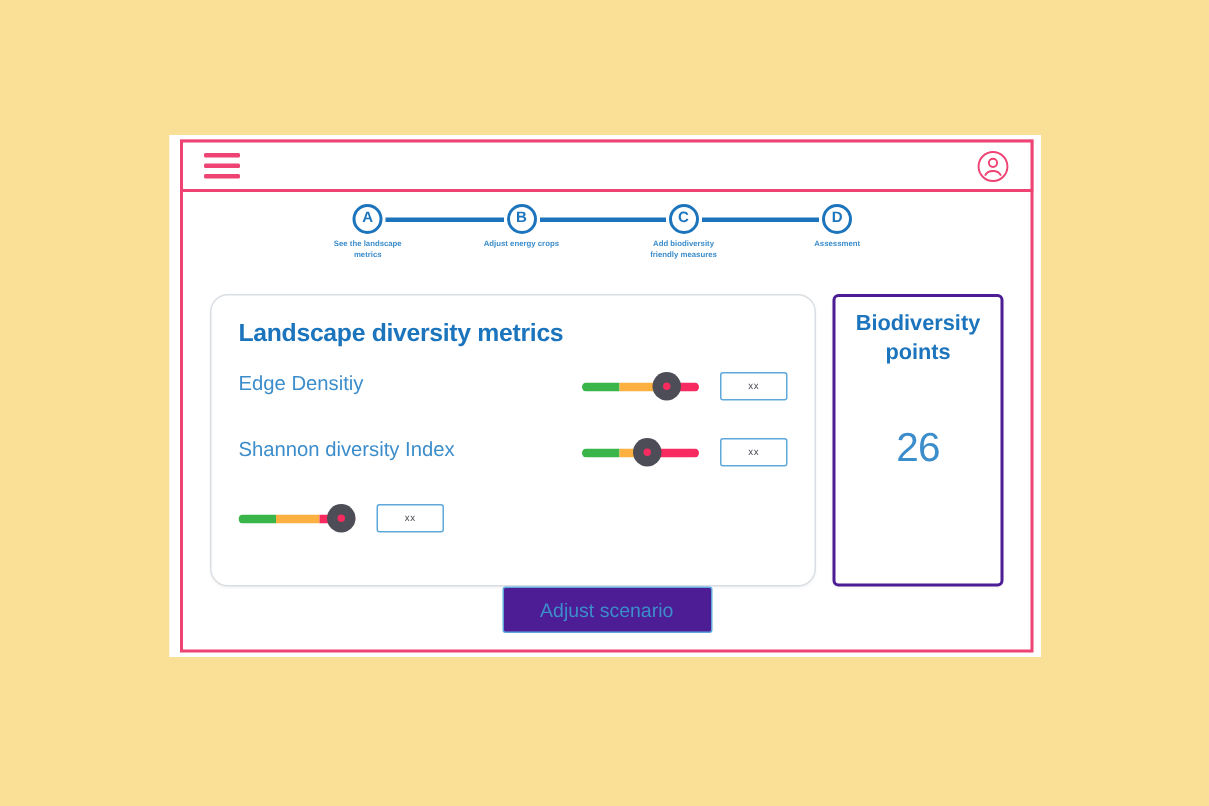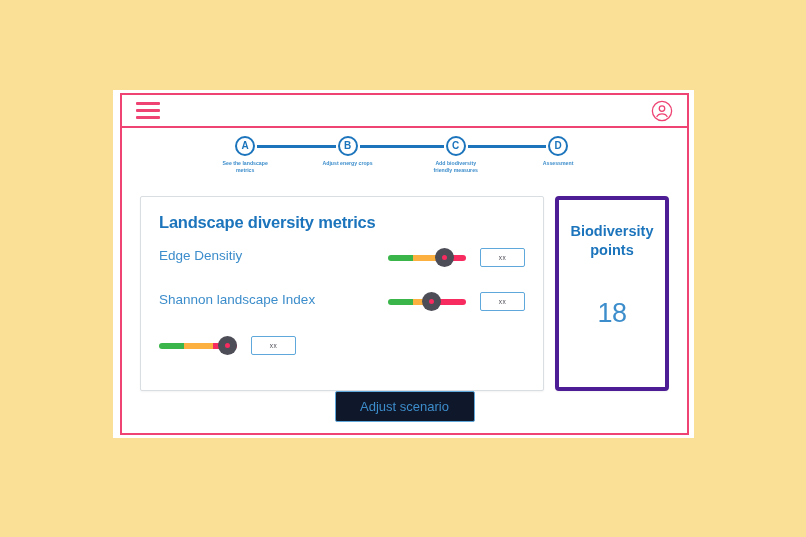--- a/index.html
+++ b/index.html
@@ -137,21 +137,21 @@
     height: 195px;
     display: flex;
     gap: 11px;
     padding: 0 20px;
     z-index: 2;
   }
 
   #metrics-card {
     width: 404px;
     border: 1px solid #D9DEE3;
-    border-radius: 2px;
+    border-radius: 12px;
     background: #ffffff;
     padding: 16px 18px 10px 18px;
     box-shadow: 0 1px 2px rgba(0,0,0,0.05);
   }
 
   #metrics-title {
     font-size: 16.5px;
     font-weight: bold;
     color: #1C75BC;
     margin-bottom: 16px;
@@ -226,24 +226,24 @@
     display: flex;
     align-items: center;
     justify-content: center;
     letter-spacing: 0.5px;
     cursor: text;
   }
 
   
   #biodiversity-panel {
     flex: 1;
-    border: 4px solid #4c1d95;
+    border: 2px solid #4c1d95;
     border-radius: 4px;
     background: #ffffff;
-    padding: 22px 10px;
+    padding: 9px 10px;
     text-align: center;
     box-shadow: 0 1px 2px rgba(0,0,0,0.05);
   }
 
   #biodiversity-title {
     font-size: 14.5px;
     font-weight: bold;
     color: #1C75BC;
     line-height: 19px;
   }
@@ -264,21 +264,21 @@
     text-align: center;
     z-index: 2;
   }
 
   #adjust-scenario-button {
     display: inline-block;
     min-width: 140px;
     padding: 7px 20px;
     border: 1.4px solid #5FA8DC;
     border-radius: 2px;
-    background: #0f172a;
+    background: #4c1d95;
     color: #3C8DCB;
     font-size: 13px;
     font-family: "Liberation Sans", sans-serif;
     cursor: pointer;
   }
 </style>
 </head>
 <body>
 
 <div id="app-window">
@@ -333,21 +333,21 @@
               <div class="slider-track">
                 <div class="seg-green" style="width: 32%;"></div>
                 <div class="seg-orange" style="width: 37%;"></div>
                 <div class="seg-pink" style="width: 31%;"></div>
               </div>
               <div class="slider-thumb" style="left: 72%;"></div>
             </div>
             <div class="metric-value-box">xx</div>
           </div>
           <div class="metric-row">
-            <div class="metric-label">Shannon landscape Index</div>
+            <div class="metric-label">Shannon diversity Index</div>
             <div class="metric-slider">
               <div class="slider-track">
                 <div class="seg-green" style="width: 32%;"></div>
                 <div class="seg-orange" style="width: 24%;"></div>
                 <div class="seg-pink" style="width: 44%;"></div>
               </div>
               <div class="slider-thumb" style="left: 56%;"></div>
             </div>
             <div class="metric-value-box">xx</div>
           </div>
@@ -360,21 +360,21 @@
               </div>
               <div class="slider-thumb" style="left: 88%;"></div>
             </div>
             <div class="metric-value-box">xx</div>
           </div>
         </div>
     </div>
 
     <div id="biodiversity-panel">
       <div id="biodiversity-title">Biodiversity points</div>
-      <div id="biodiversity-value">18</div>
+      <div id="biodiversity-value">26</div>
     </div>
 
   </div>
 
   <div id="footer-area">
     <button id="adjust-scenario-button">Adjust scenario</button>
   </div>
 
 </div>
 

